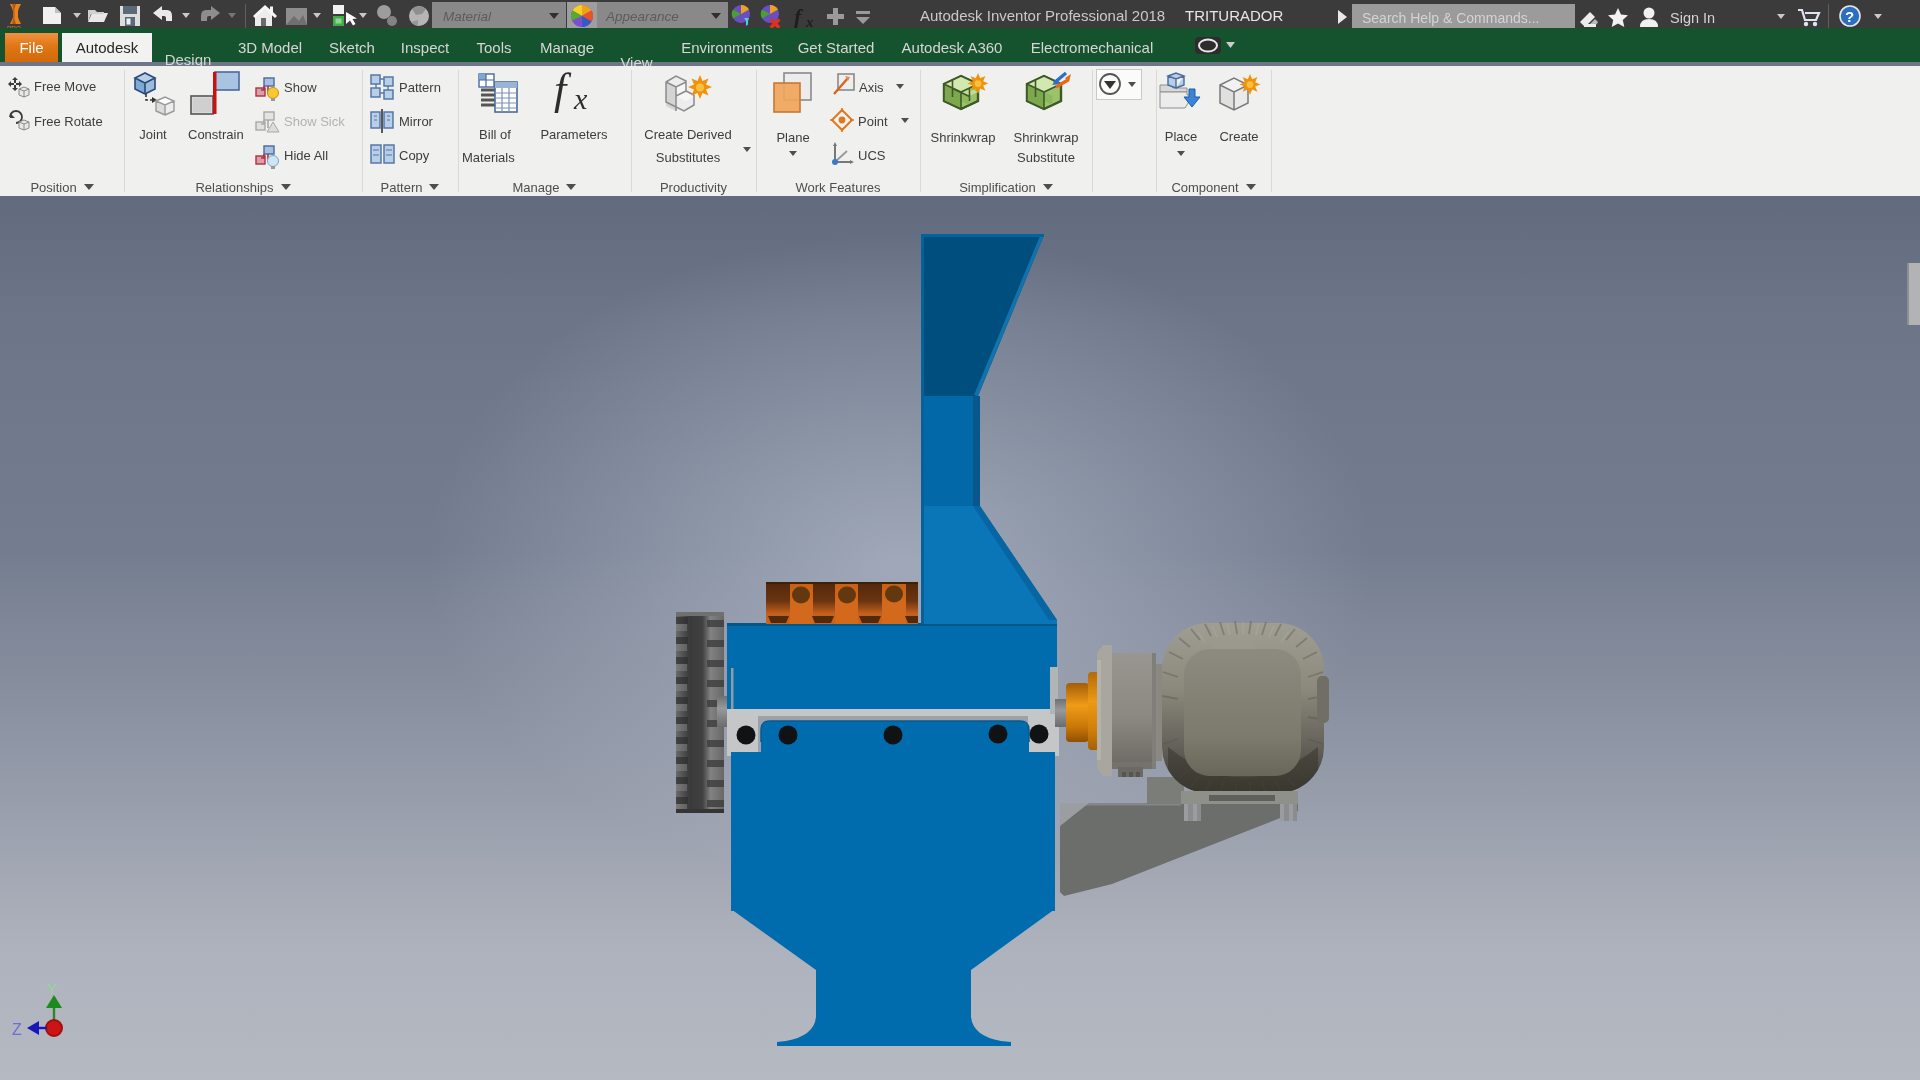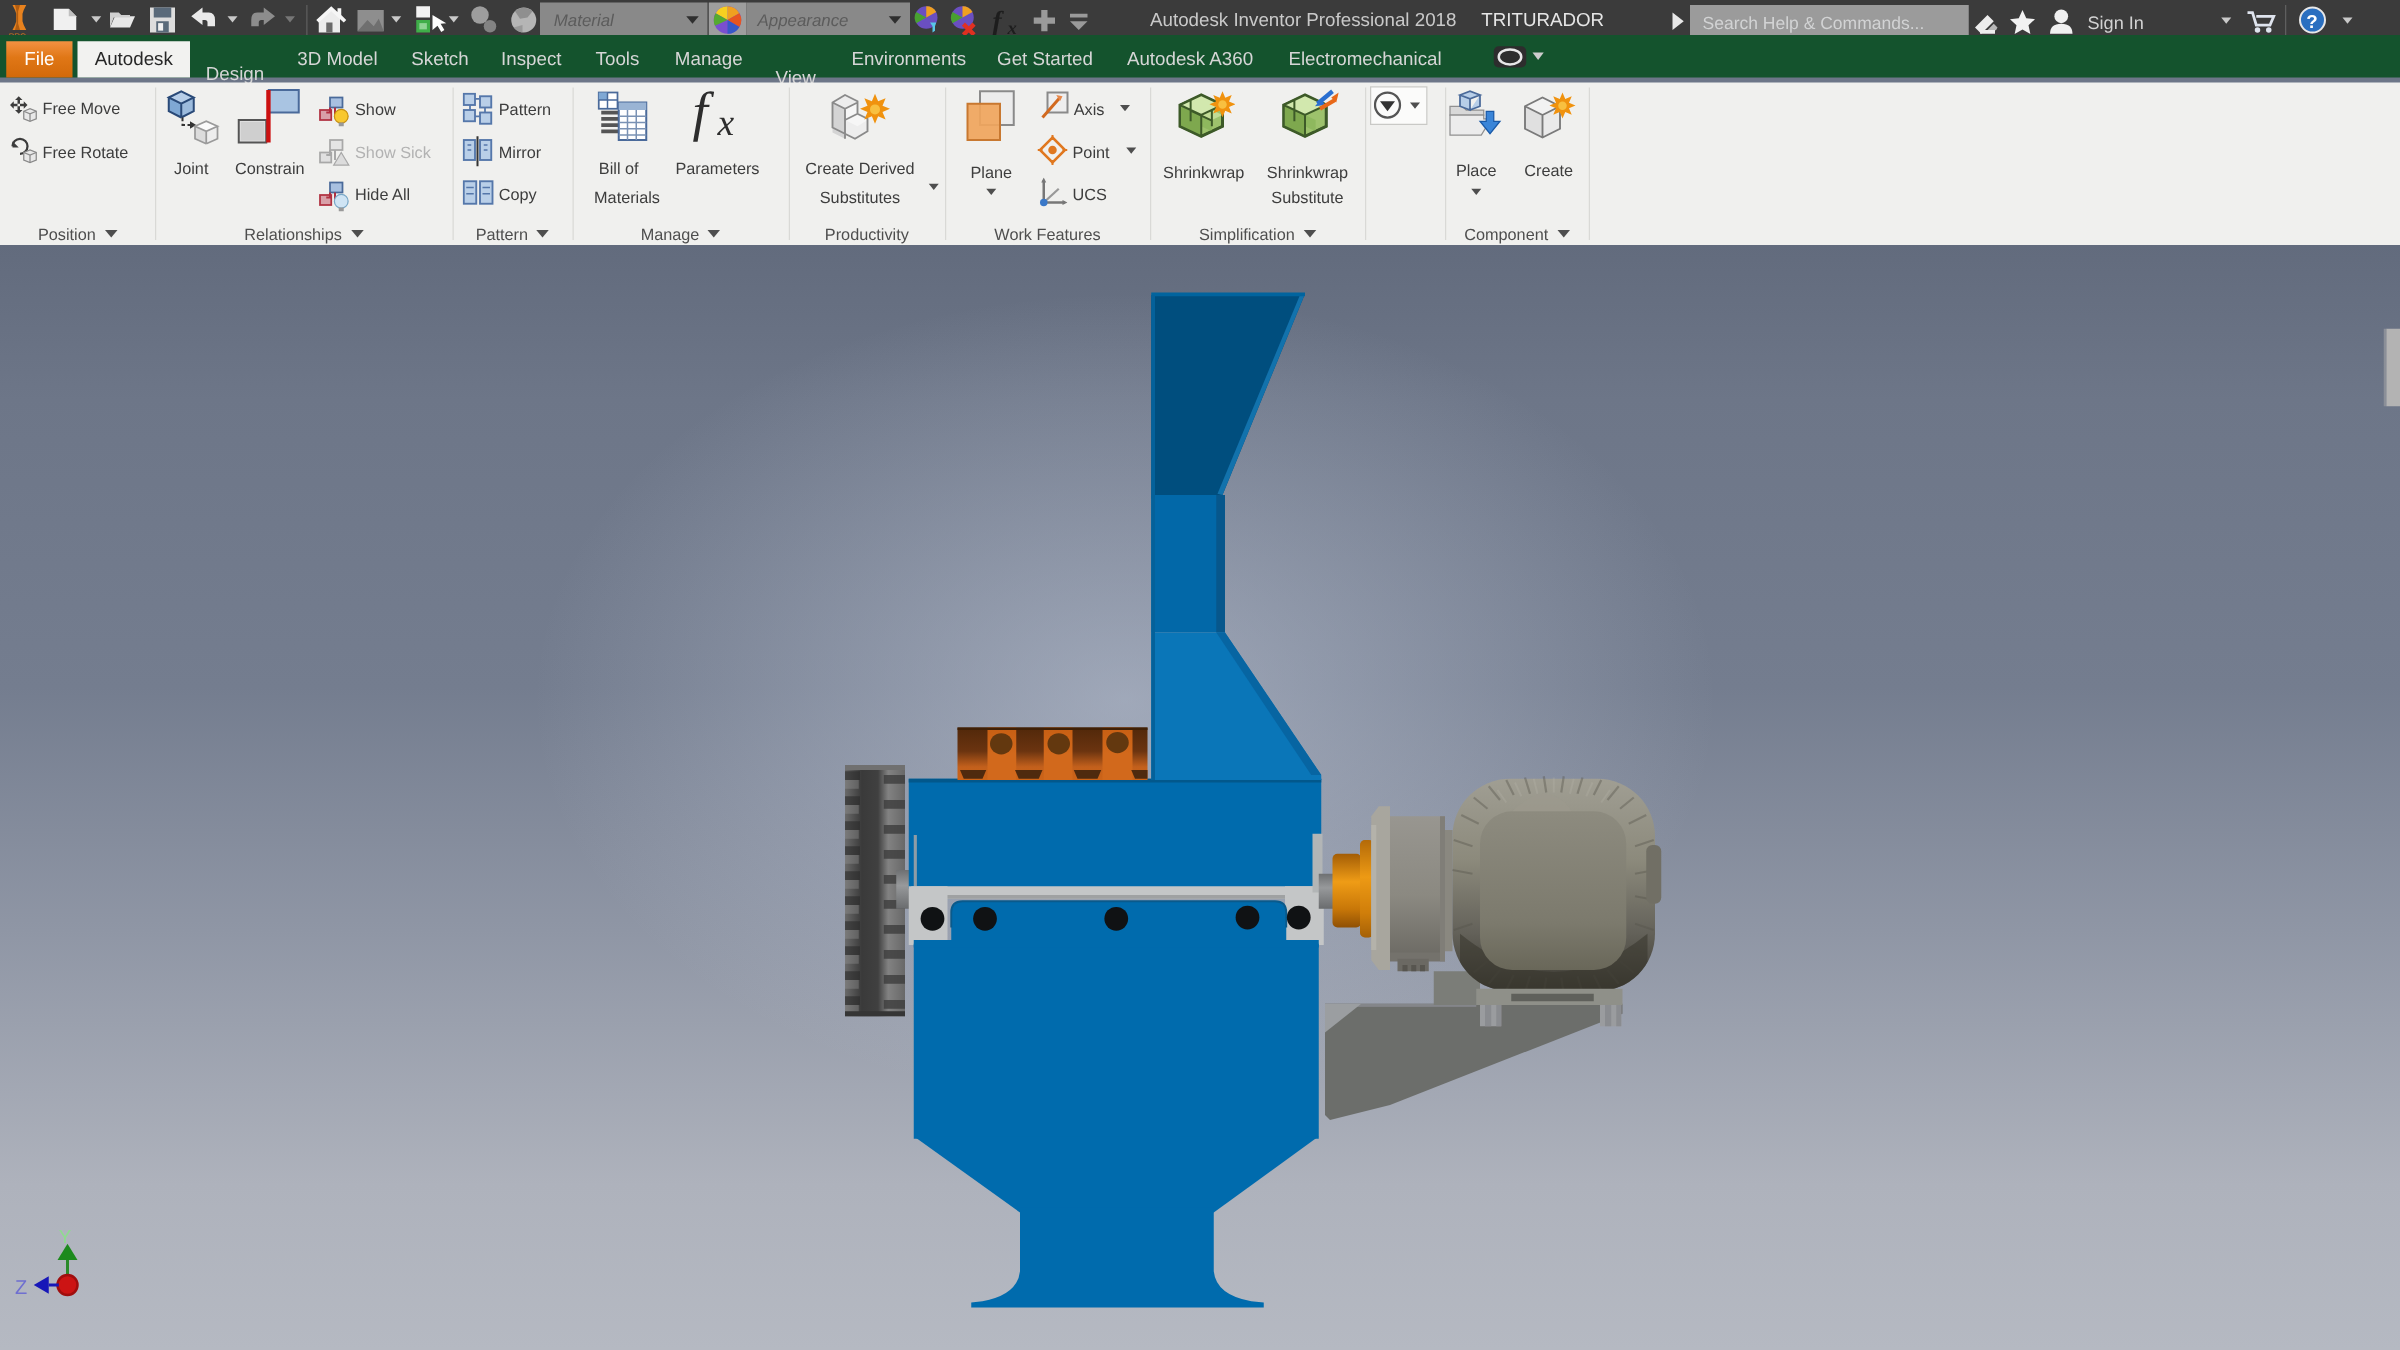--- a/index.html
+++ b/index.html
@@ -262,21 +262,21 @@
     <svg class="ricon" style="left:477px;top:6px" width="42" height="46">
       <rect x="2" y="2" width="15" height="13" fill="#ffffff" stroke="#4a6a9a" stroke-width="1.4"></rect>
       <rect x="2" y="2" width="7" height="6" fill="#7fa8d4"></rect>
       <path d="M9,2 v13 M2,8 h15" stroke="#4a6a9a" stroke-width="1.2"></path>
       <path d="M4,18 h14 M4,23 h14 M4,28 h14 M4,33 h14" stroke="#555" stroke-width="3"></path>
       <rect x="18" y="10" width="22" height="30" fill="#ffffff" stroke="#4a6a9a" stroke-width="1.6"></rect>
       <rect x="18" y="10" width="22" height="6" fill="#9ab4d4"></rect>
       <path d="M18,21 h22 M18,26 h22 M18,31 h22 M18,36 h22 M25,16 v24 M32,16 v24" stroke="#7a92b4" stroke-width="1.2"></path>
     </svg>
     <div class="rtxt" style="left:462px;width:66px;text-align:center;top:61px">Bill of</div>
-    <div class="rtxt" style="left:462px;width:66px;text-align:right;top:84px">Materials</div>
+    <div class="rtxt" style="left:462px;width:66px;text-align:left;top:84px">Materials</div>
     <div class="ricon" style="left:548px;top:4px;width:50px;height:56px;font-family:'Liberation Serif';font-style:italic;color:#2d2d2d">
       <span style="position:absolute;left:6px;top:-6px;font-size:44px">f</span>
       <span style="position:absolute;left:26px;top:12px;font-size:30px">x</span>
     </div>
     <div class="rtxt" style="left:537px;width:74px;text-align:center;top:61px">Parameters</div>
     <div class="glabel" style="left:458px;width:173px">Manage <span class="arr"></span></div>
 
     <svg class="ricon" style="left:660px;top:6px" width="52" height="48">
       <path d="M6,10 l10,-6 10,5 v10 l8,4 v10 l-10,6 -18,-9 Z" fill="#ededed"></path>
       <path d="M6,10 l10,5 0,24 -10,-5 Z" fill="#d4d4d4"></path>

